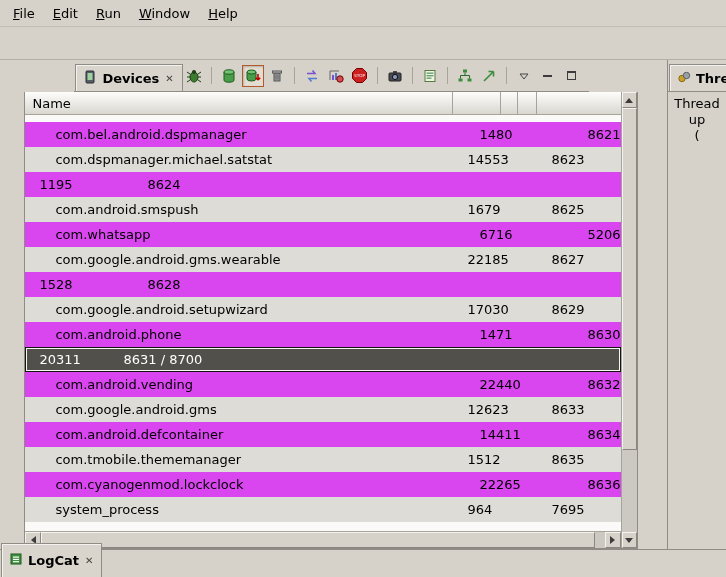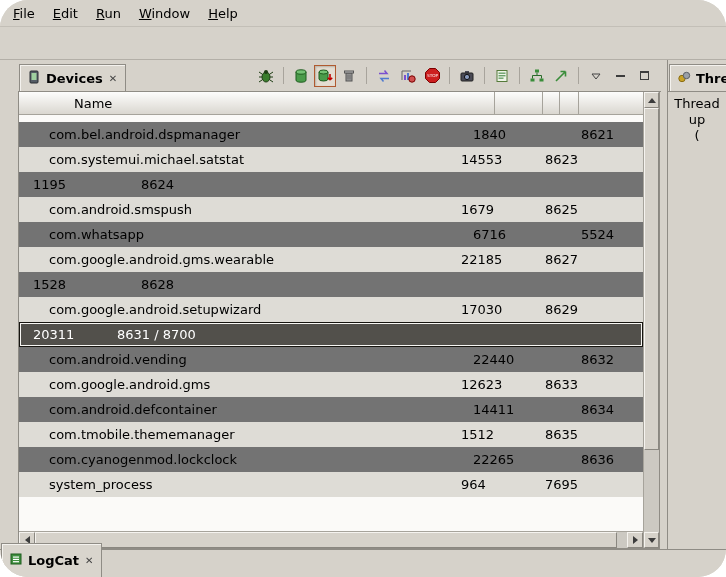--- a/index.html
+++ b/index.html
@@ -1,55 +1,55 @@
 <!DOCTYPE html>
 <html><head>
 <meta charset="utf-8">
 <style>
   * { margin:0; padding:0; box-sizing:border-box; }
   body { font-family:"DejaVu Sans","Liberation Sans",sans-serif; font-size:13px; color:#000; }
-  .window { width:726px; height:577px; background:#d6d2ca; position:relative; overflow:hidden; display:flex; flex-direction:column;border-radius:28px; }
+  .window { width:726px; height:577px; background:#d6d2ca; position:relative; overflow:hidden; display:flex; flex-direction:column; }
 
   
   .menubar { height:27px; display:flex; align-items:center; padding-left:4px; background:#d6d2ca; border-bottom:1px solid #c3bfb7; flex:none; }
   .menu-item { padding:4px 9px; cursor:default; }
 
   
   .toolbar-strip { height:33px; background:#d6d2ca; border-bottom:1px solid #b3afa7; flex:none; }
 
   
   .main { flex:1; display:flex; min-height:0; }
-  .devices-panel { width:661px; flex:none; display:flex; flex-direction:column; padding-left:18px; }
+  .devices-panel { width:661px; flex:none; display:flex; flex-direction:column; padding-left:2px;align-items:center; }
   .sash { width:6px; flex:none; background:#d6d2ca; }
   .threads-panel { flex:1; min-width:0; border-left:1px solid #8f8c85; display:flex; flex-direction:column; overflow:hidden; }
 
   
   .tabbar { height:32px; flex:none; display:flex; align-items:flex-end; background:#d6d2ca; border-bottom:1px solid #8f8c85; }
   .tab { height:27px; display:flex; align-items:center; gap:5px; padding:0 7px; background:#d9d5cd; border:1px solid #8f8c85; border-bottom:none; box-shadow:inset 1px 1px 0 #f4f2ee; margin-left:1px; white-space:nowrap; }
   .tab-label { font-weight:bold; }
   .tab-close { font-size:10px; color:#444; padding:0 1px; cursor:default; }
 
   
   .panel-toolbar { margin-left:auto; align-self:center; display:flex; align-items:center; gap:2px; padding-right:6px; }
   .tbtn { width:22px; height:22px; display:flex; align-items:center; justify-content:center; border:1px solid transparent; }
   .tbtn.active { border:1px solid #b05a30; background:#e4ddd2; box-shadow:inset 1px 1px 2px #b8b2a6; }
   .tsep { width:1px; height:17px; background:#a8a49c; margin:0 4px; }
 
   
   .table-area { flex:1; min-height:0; display:flex; border:1px solid #8f8c85; border-top:none; background:#fbfaf8; margin-right:1px; }
   .table-left { flex:1; min-width:0; display:flex; flex-direction:column; }
   .thead { height:23px; flex:none; display:flex; background:linear-gradient(#fdfdfc,#dad7d0); border-bottom:1px solid #a6a39b; align-items:center; }
   .hcell { height:100%; border-right:1px solid #a6a39b; display:flex; align-items:center; }
-  .h-name { width:428px; padding-left:7px;margin-left:48px; }
+  .h-name { width:428px; padding-left:7px; }
   .h-c2 { width:48px; } .h-c3 { width:17px; } .h-c4 { width:19px; }
   .h-fill { flex:1; border-right:none; }
   .tbody { flex:1; overflow:hidden; position:relative; }
   .partial-row { height:7px; background:#fbfaf8; }
   .trow { height:25px; display:flex; align-items:center; line-height:25px; white-space:nowrap; }
-  .trow.even { background:#737373;gap:12px; }
+  .trow.even { background:#d946ef;gap:12px; }
   .trow.odd { background:#dedcd6; }
   .trow.selected { background:#52504b; color:#fff; box-shadow:inset 0 0 0 1px #16140f, inset 0 0 0 2px #f7f6f3; }
   .c-name { width:428px; padding-left:30px; overflow:hidden; }
   .c-pid { width:48px; padding-left:14px; }
   .c-gap { width:36px; }
   .c-port { flex:1; padding-left:6px;margin-left:8px; }
 
   
   .vscroll { width:16px; flex:none; background:#ccc9c2; border-left:1px solid #a6a39b; display:flex; flex-direction:column; align-items:stretch; }
   .hscroll { height:17px; flex:none; background:#ccc9c2; border-top:1px solid #a6a39b; display:flex; align-items:stretch; }
@@ -214,63 +214,69 @@
             <div class="hcell h-name">Name</div>
             <div class="hcell h-c2"></div>
             <div class="hcell h-c3"></div>
             <div class="hcell h-c4"></div>
             <div class="hcell h-fill"></div>
           </div>
           <div class="tbody">
             <div class="partial-row"></div>
           <div class="trow even">
                 <div class="c-name">com.bel.android.dspmanager</div>
-                <div class="c-pid">1840</div>
+                <div class="c-pid">1480</div>
                 <div class="c-gap"></div>
                 <div class="c-port">8621</div>
               </div>
               <div class="trow odd">
-                <div class="c-name">com.systemui.michael.satstat</div>
+                <div class="c-name">com.dspmanager.michael.satstat</div>
                 <div class="c-pid">14553</div>
                 <div class="c-gap"></div>
                 <div class="c-port">8623</div>
               </div>
               <div class="trow even">
                 <div class="c-pid">1195</div>
                 <div class="c-gap"></div>
                 <div class="c-port">8624</div>
               </div>
               <div class="trow odd">
                 <div class="c-name">com.android.smspush</div>
                 <div class="c-pid">1679</div>
                 <div class="c-gap"></div>
                 <div class="c-port">8625</div>
               </div>
               <div class="trow even">
                 <div class="c-name">com.whatsapp</div>
                 <div class="c-pid">6716</div>
                 <div class="c-gap"></div>
-                <div class="c-port">5524</div>
+                <div class="c-port">5206</div>
               </div>
               <div class="trow odd">
                 <div class="c-name">com.google.android.gms.wearable</div>
                 <div class="c-pid">22185</div>
                 <div class="c-gap"></div>
                 <div class="c-port">8627</div>
               </div>
               <div class="trow even">
                 <div class="c-pid">1528</div>
                 <div class="c-gap"></div>
                 <div class="c-port">8628</div>
               </div>
               <div class="trow odd">
                 <div class="c-name">com.google.android.setupwizard</div>
                 <div class="c-pid">17030</div>
                 <div class="c-gap"></div>
                 <div class="c-port">8629</div>
+              </div>
+              <div class="trow even">
+                <div class="c-name">com.android.phone</div>
+                <div class="c-pid">1471</div>
+                <div class="c-gap"></div>
+                <div class="c-port">8630</div>
               </div>
               <div class="trow odd selected">
                 <div class="c-pid">20311</div>
                 <div class="c-gap"></div>
                 <div class="c-port">8631 / 8700</div>
               </div>
               <div class="trow even">
                 <div class="c-name">com.android.vending</div>
                 <div class="c-pid">22440</div>
                 <div class="c-gap"></div>

